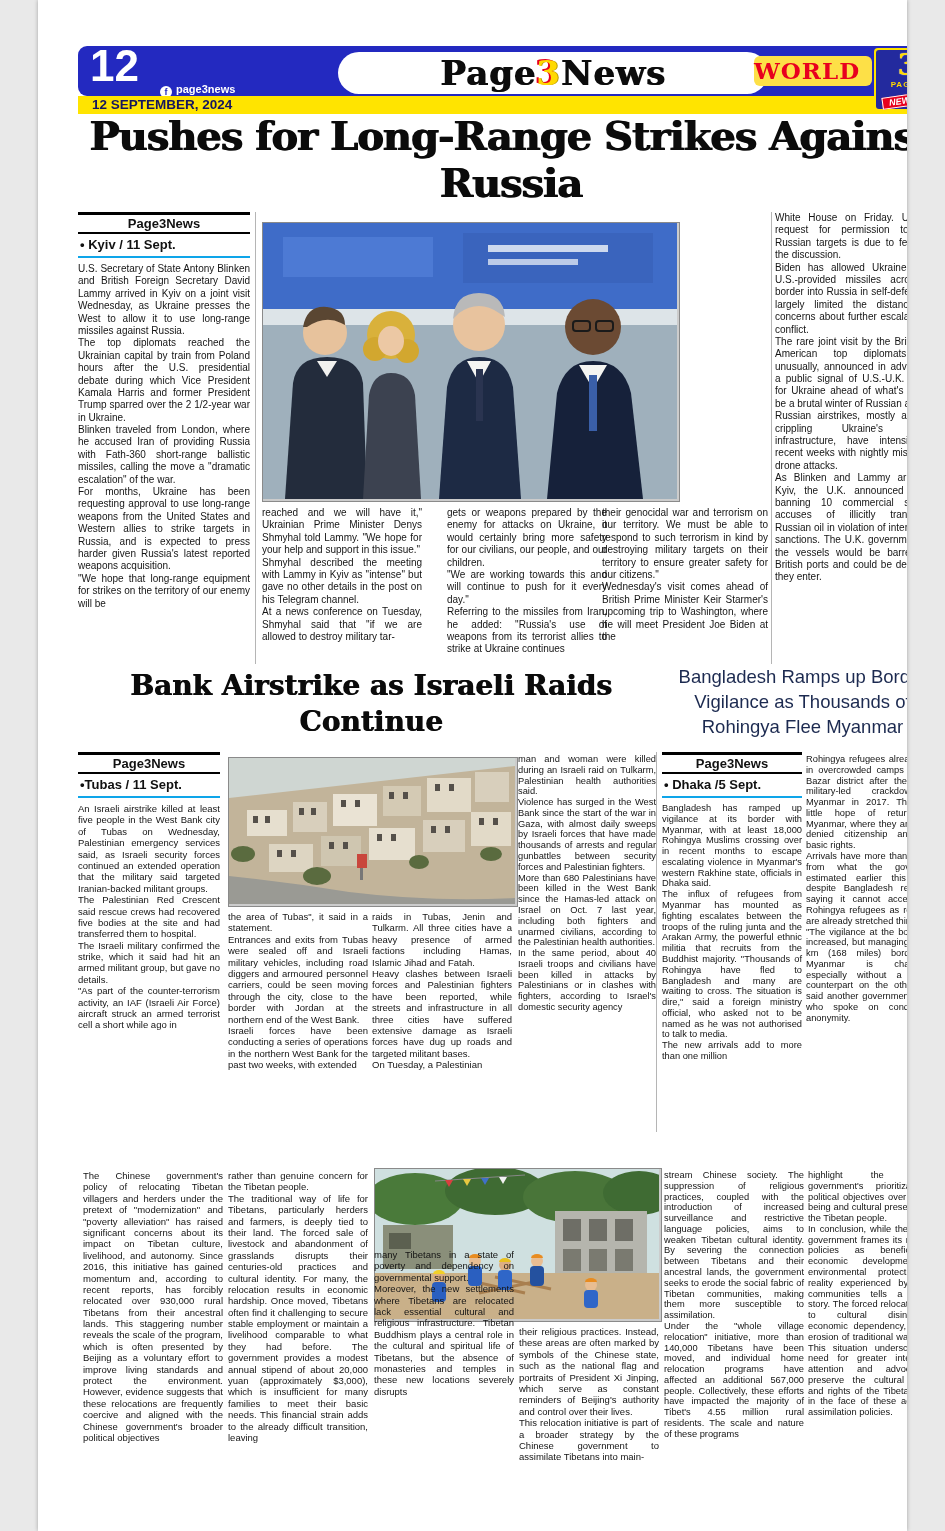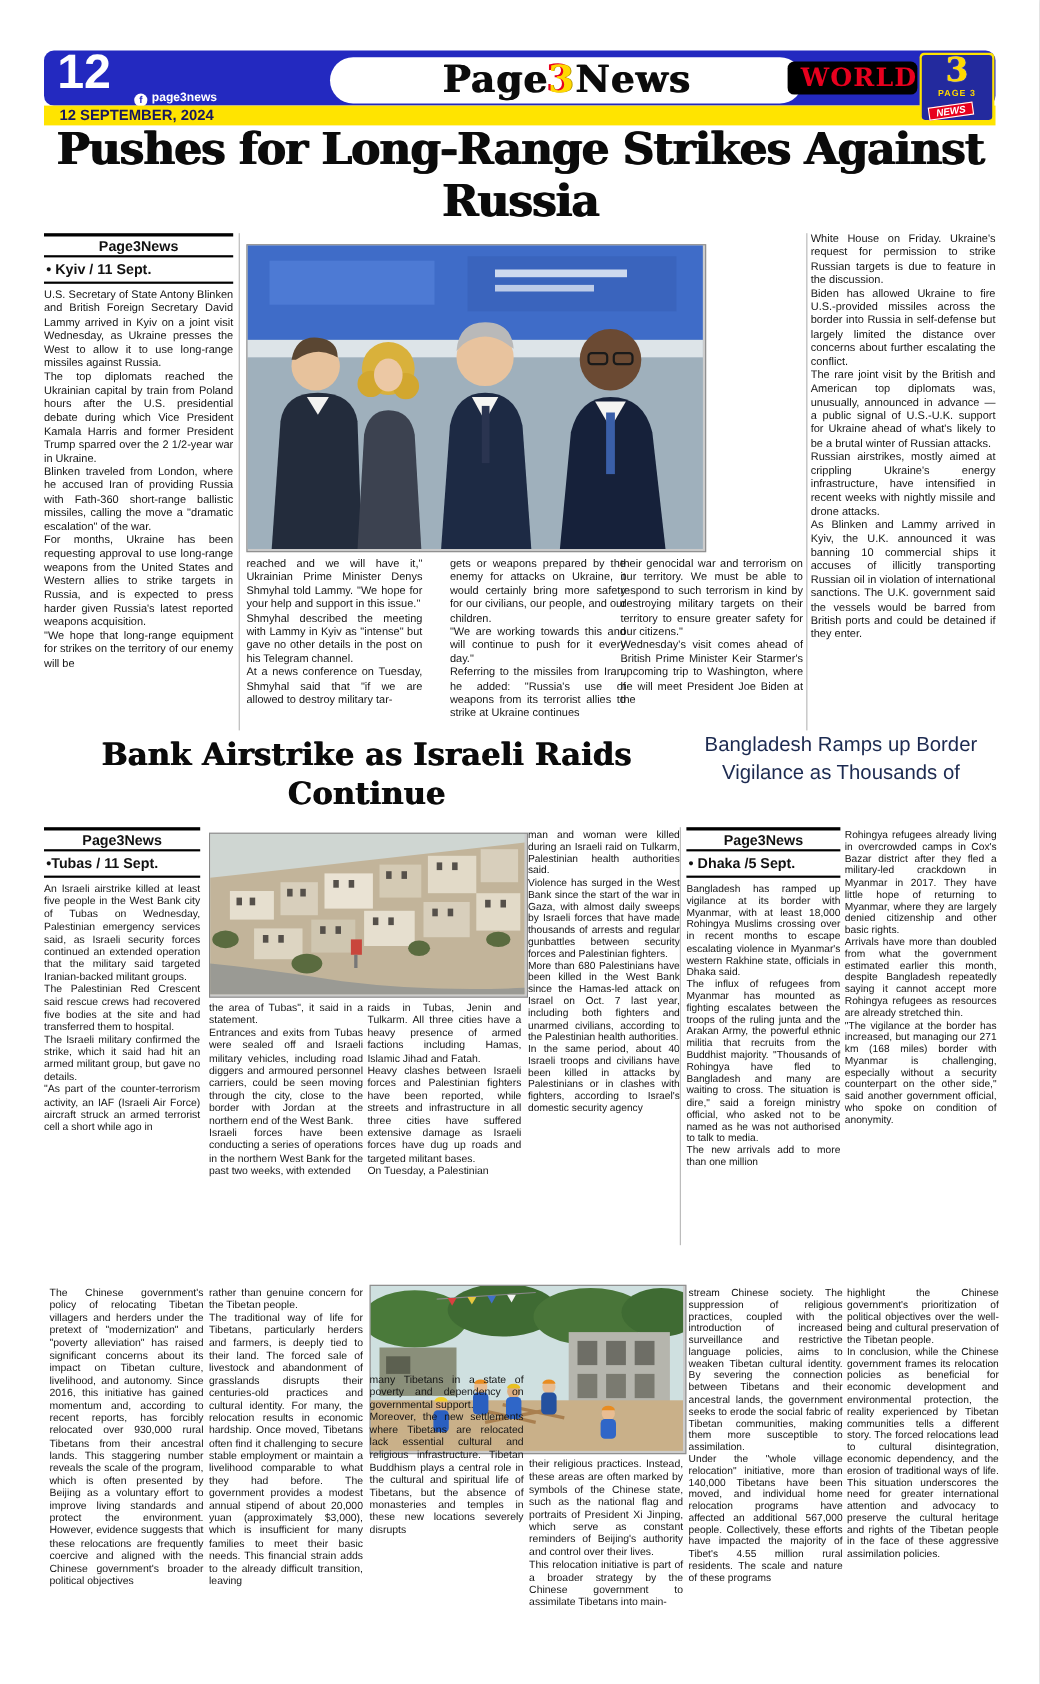--- a/index.html
+++ b/index.html
@@ -1,33 +1,33 @@
 <!DOCTYPE html>
 <html><head>
 <meta charset="utf-8">
 <style>
   html,body{margin:0;padding:0;background:#e9e9e9;}
-  .page{position:relative;width:945px;height:1531px;background:#ffffff;margin:0 auto;
+  .page{position:relative;width:869px;height:1531px;background:#ffffff;margin:0 auto;
         font-family:"Liberation Sans",sans-serif;color:#111;overflow:hidden;
         box-shadow:0 0 4px rgba(0,0,0,.3);}
 
   
   .mast-bar{position:absolute;left:40px;top:46px;width:865px;height:50px;
             background:#2329c0;border-radius:9px;}
   .page-num{position:absolute;left:52px;top:44px;font-size:44px;font-weight:bold;color:#fff;line-height:1;}
   .mast-contact{position:absolute;left:122px;top:62px;color:#fff;font-size:11px;font-weight:bold;line-height:14px;margin-top:20px;}
   .soc-icon{display:inline-block;width:12px;height:12px;border-radius:50%;background:#fff;color:#2329c0;
             font-size:9px;font-weight:bold;text-align:center;line-height:12px;margin-right:4px;vertical-align:-2px;}
   .mast-white{position:absolute;left:300px;top:52px;width:430px;height:42px;background:#fff;
               border-radius:21px;text-align:center;}
   .mast-logo{font-family:"DejaVu Serif",serif;font-weight:bold;font-size:34px;line-height:42px;
              letter-spacing:1px;color:#0c0c0c;text-shadow:1px 0 0 #0c0c0c;}
   .mast-logo .three{color:#ffd900;text-shadow:-2px -1px 0 #e8001e,1px 0 0 #b89a00;}
-  .world-tag{position:absolute;left:716px;top:56px;width:118px;height:30px;background:#000000;
-             border-radius:6px;text-align:right;font-family:"DejaVu Serif",serif;font-weight:bold;
+  .world-tag{position:absolute;left:716px;top:56px;width:118px;height:30px;background:#fde047;
+             border-radius:6px;text-align:left;font-family:"DejaVu Serif",serif;font-weight:bold;
              font-size:23px;line-height:30px;color:#e8001e;letter-spacing:1px;}
   .badge{position:absolute;left:836px;top:48px;width:68px;height:63px;background:#ffe400;
          border-radius:4px;padding:2px;box-sizing:border-box;z-index:5;}
   .badge-inner{width:100%;height:100%;background:#232a9e;border-radius:3px;position:relative;text-align:center;}
   .badge-three{font-family:"DejaVu Serif",serif;font-weight:bold;font-size:30px;line-height:30px;
                color:#ffd900;text-shadow:0 0 1px #fff;}
   .badge-page3{font-size:8px;font-weight:bold;color:#ffd900;letter-spacing:1px;}
   .badge-news{position:absolute;left:6px;bottom:2px;background:#e8001e;color:#fff;font-style:italic;
               font-weight:bold;font-size:9px;padding:0 6px;transform:rotate(-8deg);border:1px solid #fff;}
   .date-strip{position:absolute;left:40px;top:96px;width:865px;height:18px;background:#ffe400;}
@@ -41,21 +41,21 @@
              font-family:"DejaVu Serif",serif;font-weight:bold;font-size:28px;line-height:36px;
              color:#0b0b0b;text-shadow:0.8px 0 0 #0b0b0b;}
   .headline3{position:absolute;left:622px;top:664px;width:285px;text-align:center;
              font-weight:normal;font-size:18.5px;line-height:25px;color:#1c2a50;}
   .headline4{position:absolute;left:40px;top:1134px;width:865px;text-align:center;
              font-weight:bold;font-size:21px;color:#0b0b0b;}
 
   
   .byline{border-top:3px solid #000;}
   .byline .brand{font-weight:bold;font-size:13px;text-align:center;padding:1px 0;border-bottom:2px solid #000;}
-  .byline .place{font-weight:bold;font-size:13px;padding:3px 0 4px 2px;border-bottom:2px solid #000000;margin-bottom:5px;}
+  .byline .place{font-weight:bold;font-size:13px;padding:3px 0 4px 2px;border-bottom:2px solid #0ea5e9;margin-bottom:5px;}
 
   
   .body-text{font-size:10px;line-height:1.24;text-align:justify;white-space:pre-line;color:#141414;}
   .dense{font-size:9.3px;line-height:1.16;}
   .mid{font-size:9.5px;line-height:1.2;}
 
   .col{position:absolute;}
   
   .a1-col1{left:40px;top:212px;width:172px;}
   .a1-photo{position:absolute;left:224px;top:222px;width:416px;height:278px;}
@@ -192,20 +192,21 @@
 
   <div class="vrule vr1"></div>
   <div class="vrule vr2"></div>
 
   <div class="headline2">
     <div>Bank Airstrike as Israeli Raids Continue</div>
   </div>
   <div class="headline3">
     <div>Bangladesh Ramps up Border</div>
     <div>Vigilance as Thousands of</div>
+    <div>Rohingya Flee Myanmar</div>
   </div>
 
   <div class="col a2-col1">
     <div class="byline">
       <div class="brand">Page3News</div>
       <div class="place">•Tubas /  11 Sept.</div>
     </div>
     <div class="body-text mid">An Israeli airstrike killed at least five people in the West Bank city of Tubas on Wednesday, Palestinian emergency services said, as Israeli security forces continued an extended operation that the military said targeted Iranian-backed militant groups.
 The Palestinian Red Crescent said rescue crews had recovered five bodies at the site and had transferred them to hospital.
 The Israeli military confirmed the strike, which it said had hit an armed militant group, but gave no details.

